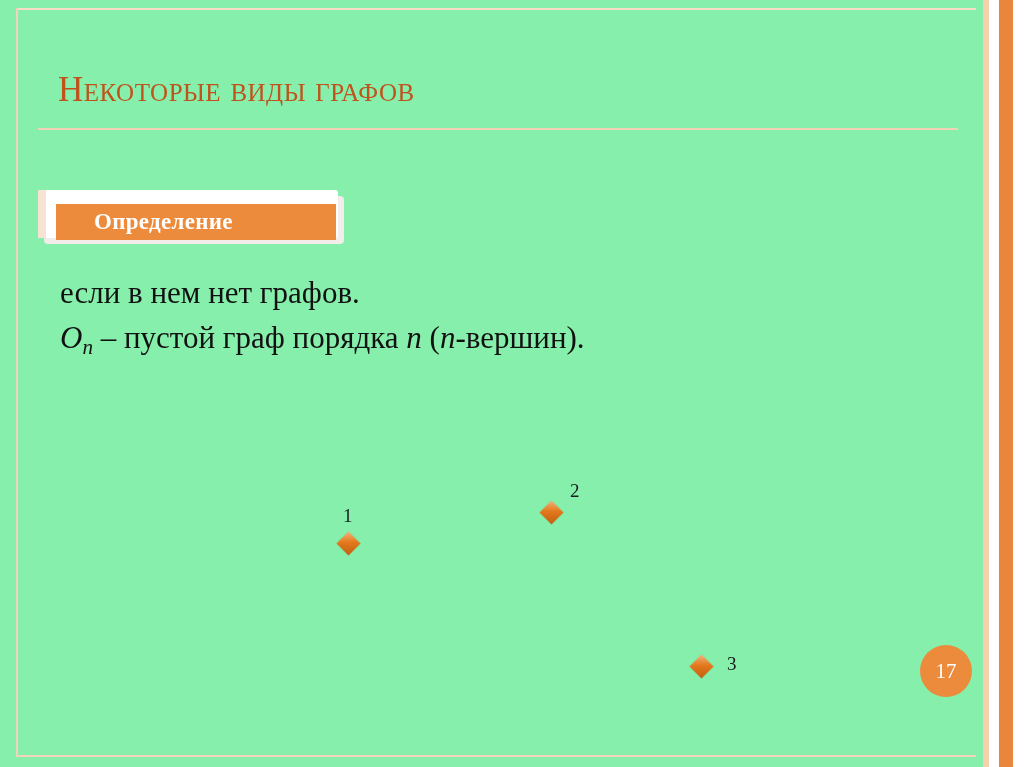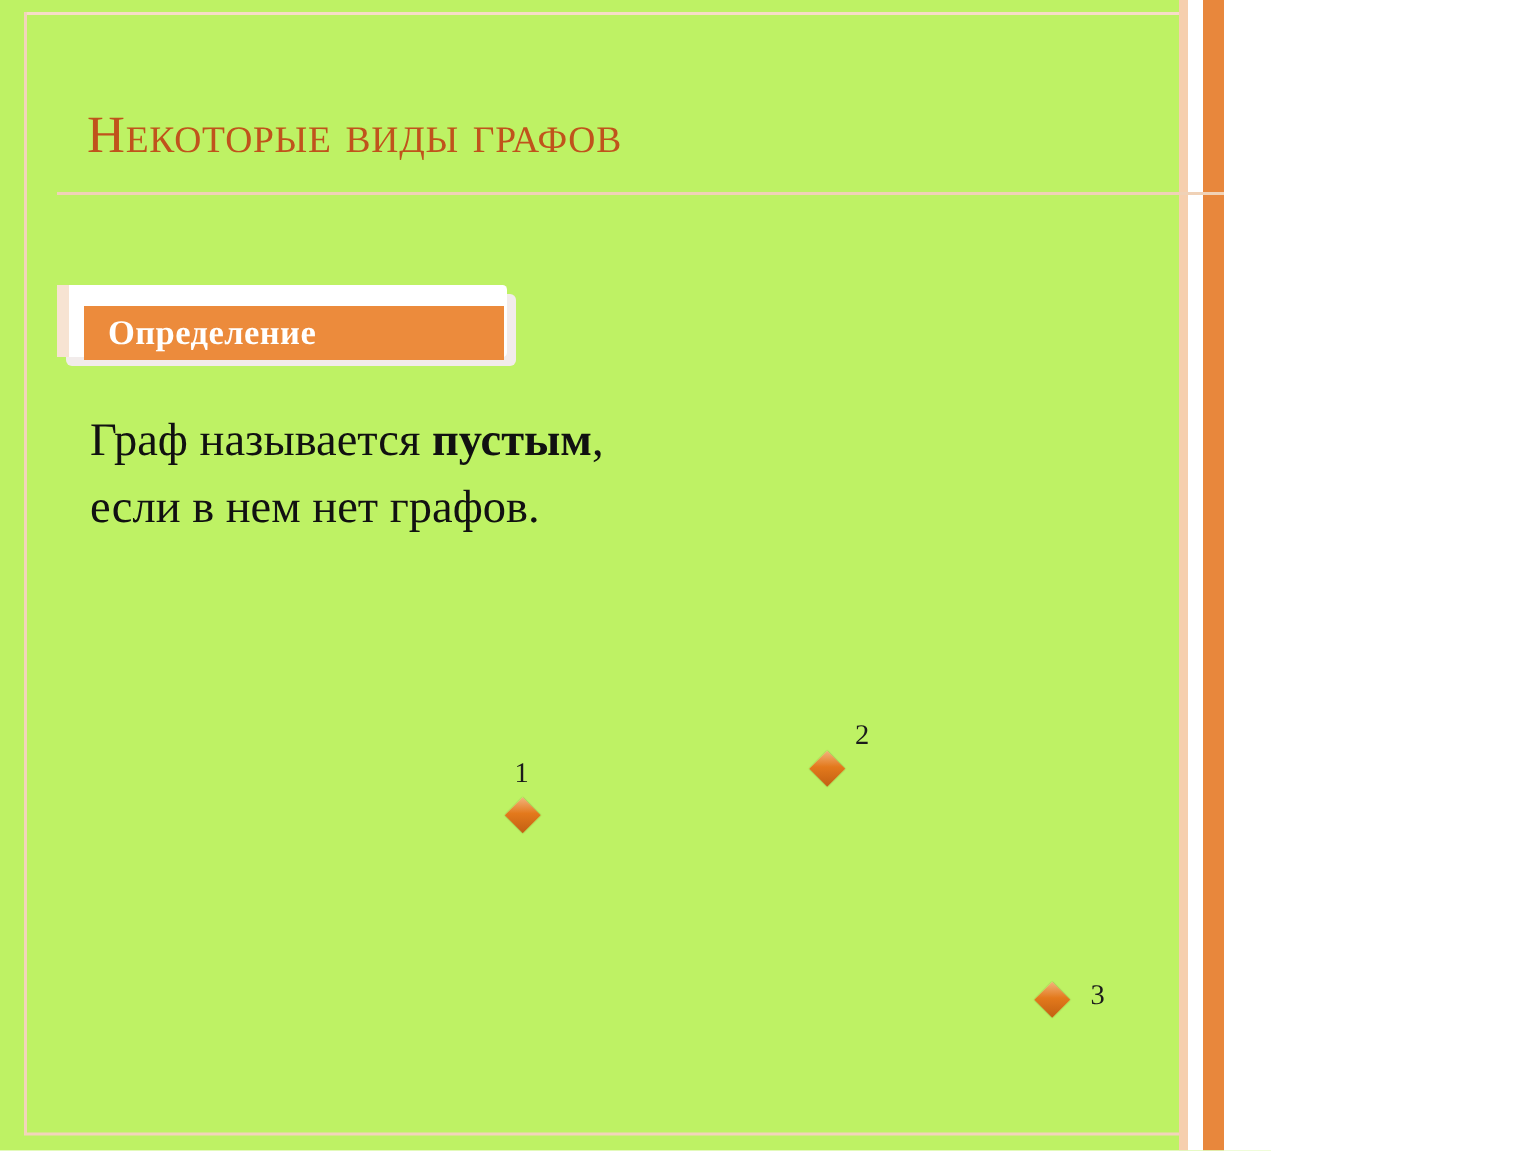--- a/index.html
+++ b/index.html
@@ -5,23 +5,23 @@
   html, body {
     margin: 0;
     padding: 0;
     background: #ffffff;
   }
   body {
     font-family: "Liberation Serif", serif;
   }
   .slide {
     position: relative;
-    width: 816px;
-    height: 767px;
-    background: #bef264;
+    width: 1013px;
+    height: 767px;
+    background: #86efac;
     overflow: hidden;
   }
   
   .stripe-right-outer {
     position: absolute;
     top: 0;
     right: 0;
     width: 14px;
     height: 767px;
     background: #e8873c;
@@ -118,21 +118,21 @@
   }
   .callout-pill {
     position: absolute;
     left: 56px;
     top: 204px;
     width: 280px;
     height: 36px;
     background: #ec8b3c;
     display: flex;
     align-items: center;
-    padding-left: 16px;
+    padding-left: 38px;
     box-sizing: border-box;
   }
   .callout-pill span {
     font-family: "Liberation Serif", serif;
     font-size: 23px;
     color: #ffffff;
     font-weight: bold;
     letter-spacing: 0.3px;
   }
 
@@ -212,24 +212,24 @@
   <div class="title-underline"></div>
 
   <div class="callout-shadow"></div>
   <div class="callout"></div>
   <div class="callout-bar"></div>
   <div class="callout-pill">
     <span>Определение</span>
   </div>
 
   <div class="body-text">
+    <div class="line">если в нем нет графов.</div>
     <div class="line">
-      <span>Граф называется <b>пустым</b>,</span>
+      <i>O</i><span class="sub">n</span><span> – пустой граф порядка </span><i>n</i><span> (</span><i>n</i><span>-вершин).</span>
     </div>
-    <div class="line">если в нем нет графов.</div>
   </div>
 
   <div class="vertex" style="left:340px; top:535px;"></div>
   <div class="vertex-label" style="left:343px; top:505px;">1</div>
 
   <div class="vertex" style="left:543px; top:504px;"></div>
   <div class="vertex-label" style="left:570px; top:480px;">2</div>
 
   <div class="vertex" style="left:693px; top:658px;"></div>
   <div class="vertex-label" style="left:727px; top:653px;">3</div>

